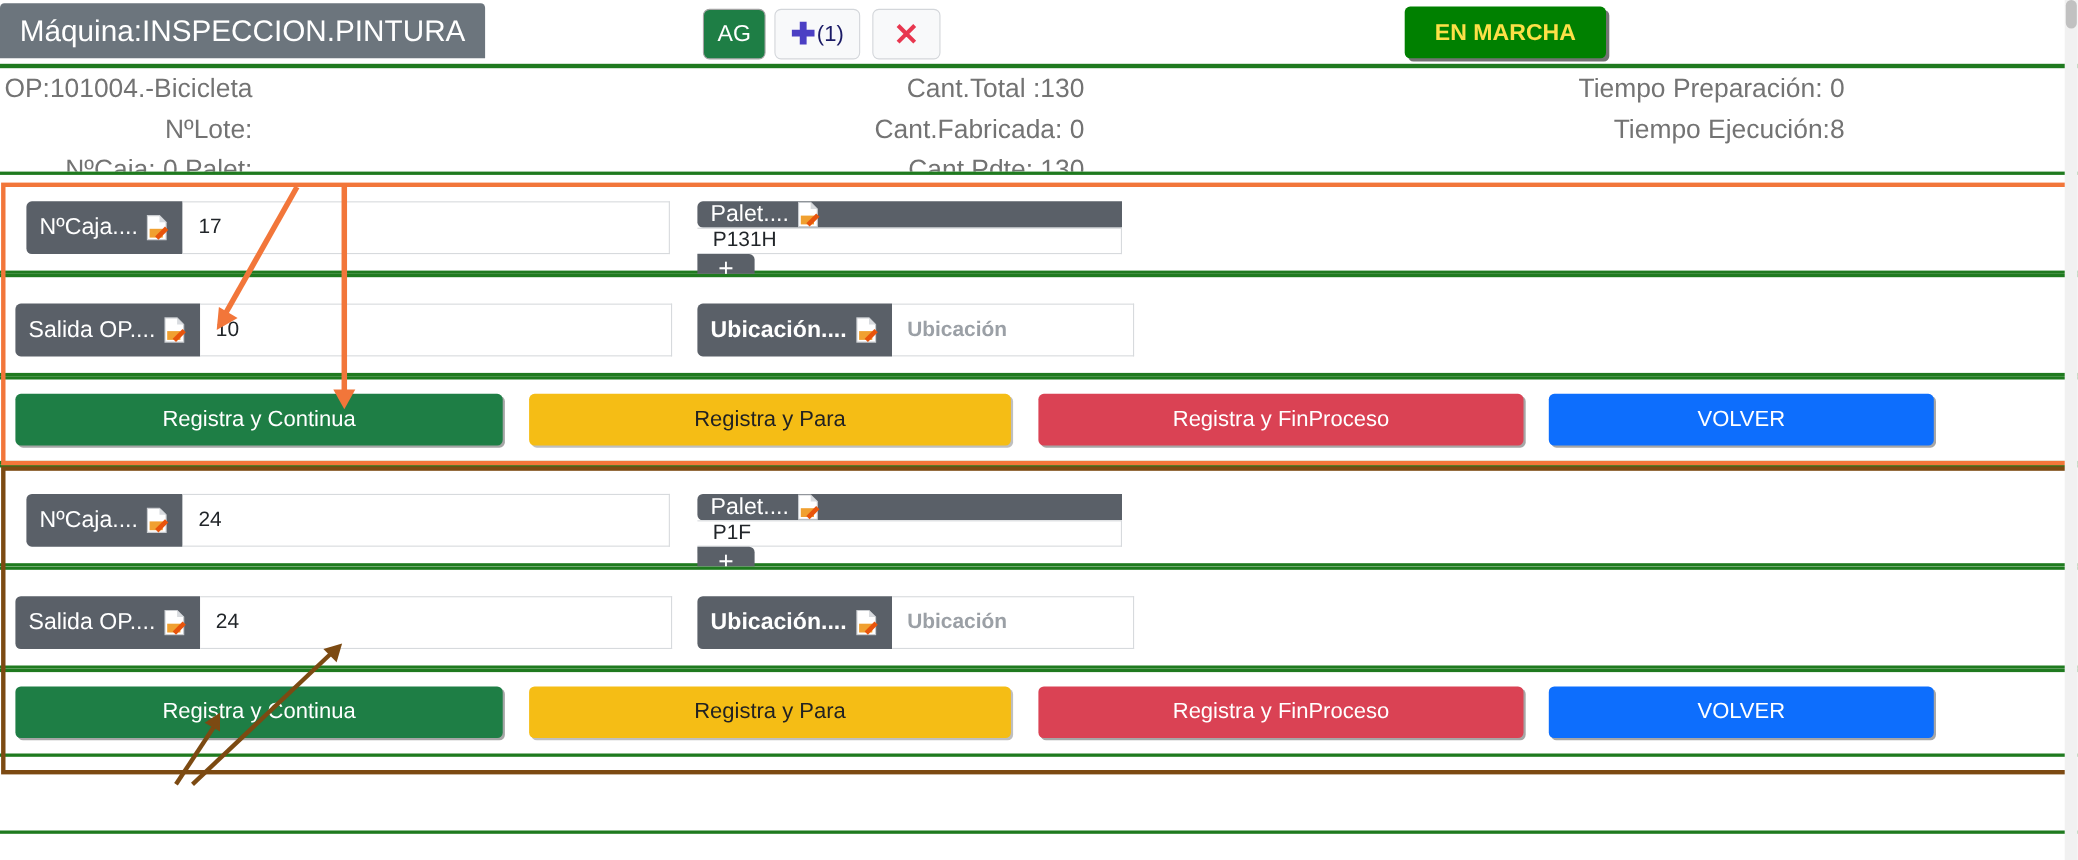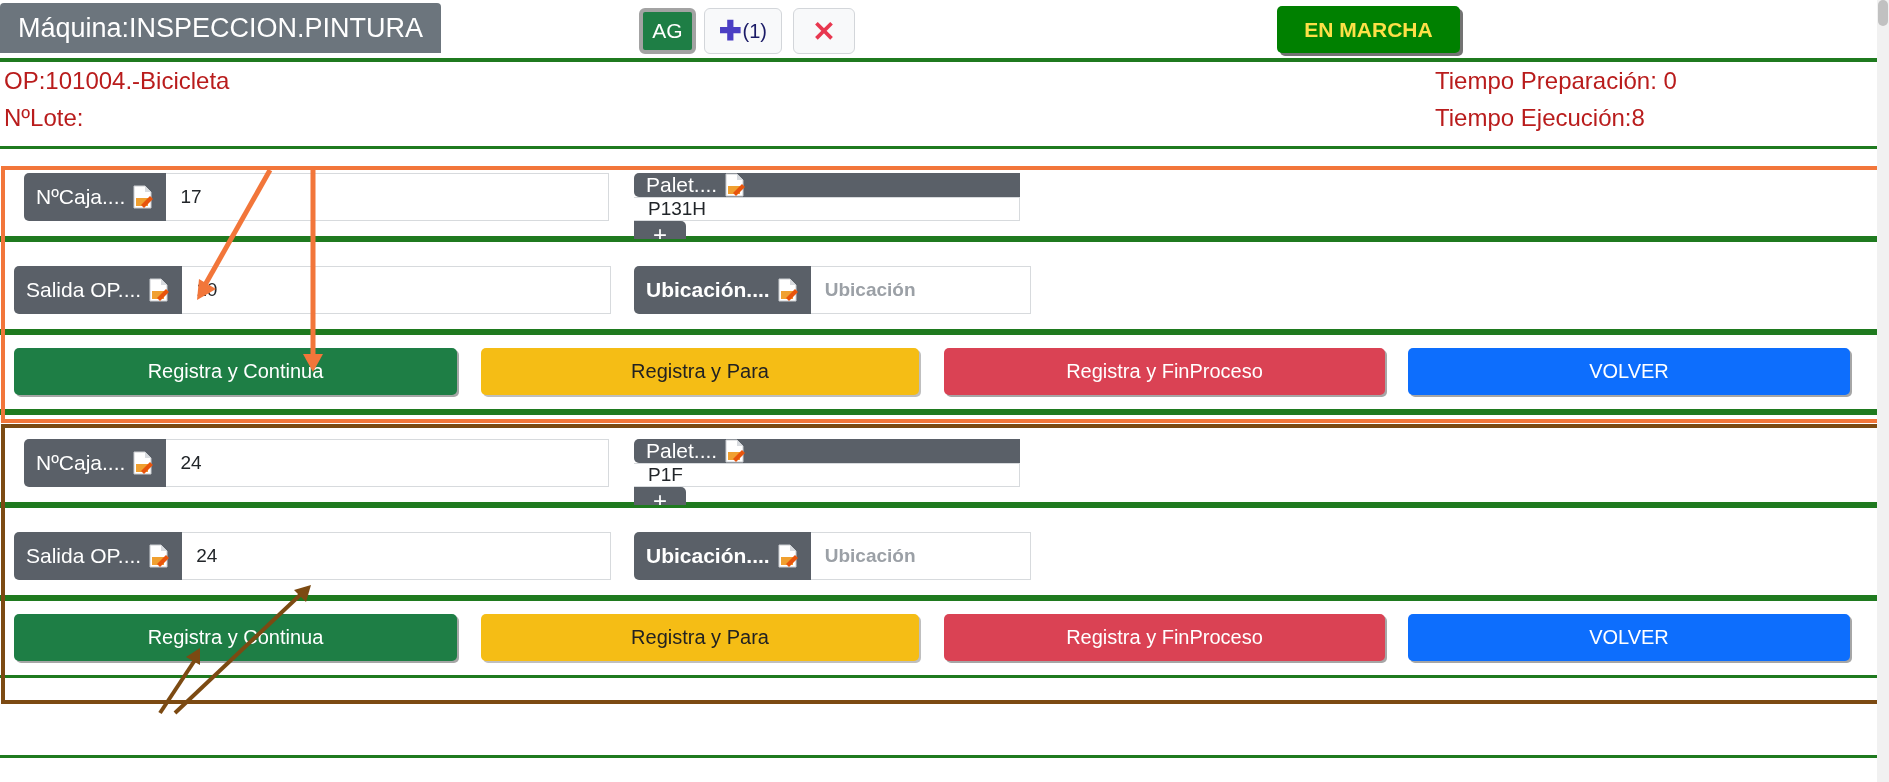--- a/index.html
+++ b/index.html
@@ -40,21 +40,21 @@
     top: 8px;
     height: 46px;
     display: flex; align-items: center; justify-content: center;
     border-radius: 6px;
     font-size: 21px;
     cursor: pointer;
   }
   .btn-ag {
     left: 639px; width: 57px;
     background: #1e7e45; color: #fff;
-    border: 4px solid #a3a3a3;
+    border: 1px solid #a3a3a3;
     font-weight: 400;
   }
   .btn-add {
     left: 704px; width: 78px;
     background: #f8f9fa; color: #3b3bbb;
     border: 1px solid #d3d6da;
   }
   .btn-add .plus { font-size: 27px; font-weight: bold; color: #4b3fc4; line-height:1; }
   .btn-add .cnt  { font-size: 20px; color: #1b1b66; margin-left: 1px; }
   .btn-close {
@@ -71,24 +71,25 @@
     background: #008000; color: #fde047;
     font-size: 21px; font-weight: bold;
     border-radius: 5px;
     box-shadow: 3px 3px 0 rgba(0,0,0,.55);
     cursor: pointer;
   }
 
   
   .info {
     position: relative;
-    height: 84px;
+    height: 94px;
     padding-top: 3px;
-    color: #b91c1c;
+    color: #737373;
     font-size: 24px;
+    text-align: right;
   }
   .info-col { position: absolute; top: 0; }
   .info-col.c1 { left: 4px; }
   .info-col.c2 { left: 795px; }
   .info-col.c3 { left: 1435px; }
   .info-col div { line-height: 37px; white-space: nowrap; }
 
   
   .line-block { position: relative; }
   .row {
@@ -154,21 +155,21 @@
     display: flex; align-items: center; justify-content: center;
     color: #fff;
     font-size: 20px;
     border-radius: 5px;
     cursor: pointer;
     box-shadow: 2px 2px 0 rgba(0,0,0,.35);
   }
   .act.continua  { left: 14px;   width: 443px; background: #1e7e45; }
   .act.para      { left: 481px;  width: 438px; background: #f5bd15; color: #222; box-shadow: 2px 2px 0 rgba(0,0,0,.25); }
   .act.fin       { left: 944px;  width: 441px; background: #da4254; }
-  .act.volver    { left: 1408px; width: 442px; background: #0d6efd; }
+  .act.volver    { left: 1408px; width: 350px; background: #0d6efd; }
 
   
   .anno { position: absolute; pointer-events: none; }
 
   .hl-orange {
     position: absolute;
     left: 1px; top: 166px;
     width: 1886px; height: 257px;
     border: 4px solid #f2763a;
     pointer-events: none;
@@ -223,20 +224,25 @@
       <span>EN MARCHA</span>
     </div>
   </div>
 
   <div class="info">
     <div class="info-col c1">
       <div>OP:101004.-Bicicleta</div>
       <div>NºLote:</div>
       <div>NºCaja: 0 Palet:</div>
     </div>
+    <div class="info-col c2">
+      <div>Cant.Total :130</div>
+      <div>Cant.Fabricada: 0</div>
+      <div>Cant.Pdte: 130</div>
+    </div>
     <div class="info-col c3">
       <div>Tiempo Preparación: 0</div>
       <div>Tiempo Ejecución:8</div>
     </div>
   </div>
 
   <div class="line-block">
 
     <div class="row">
       <div class="field f-caja">

